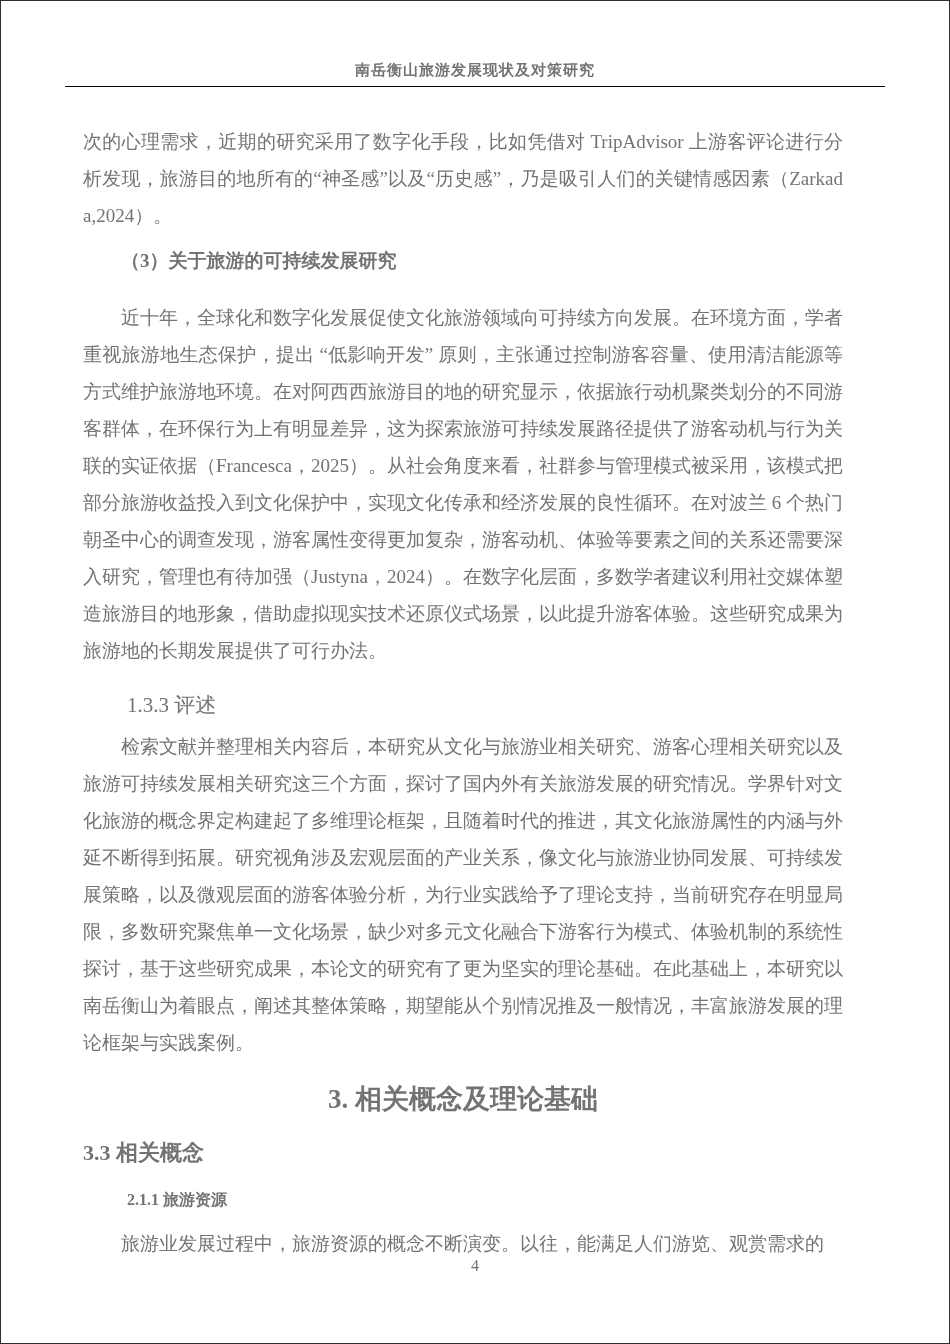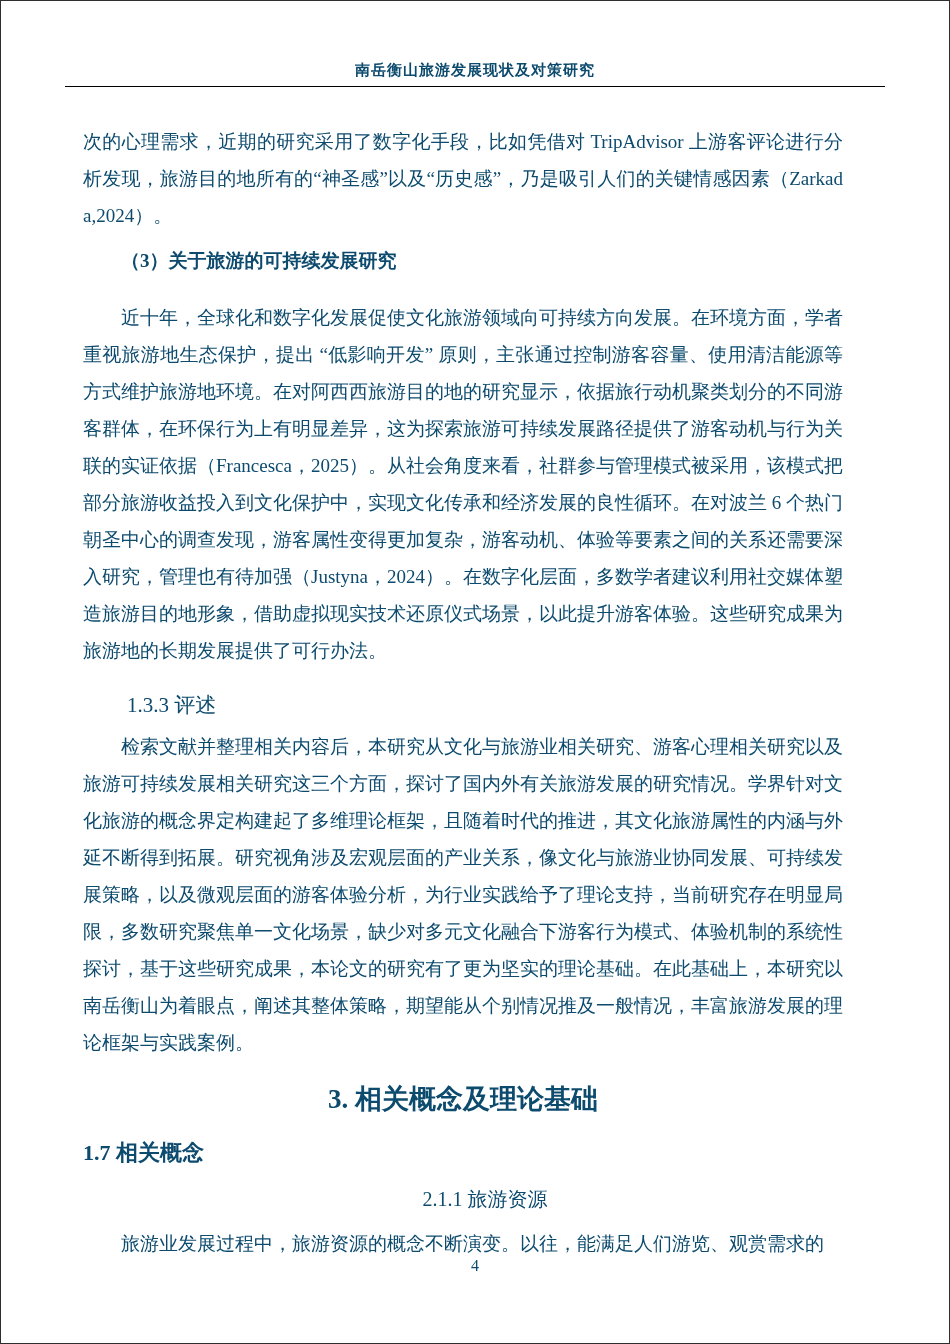--- a/index.html
+++ b/index.html
@@ -7,21 +7,21 @@
     padding: 0;
     background: #ffffff;
   }
   .page {
     position: relative;
     width: 950px;
     height: 1344px;
     box-sizing: border-box;
     background: #ffffff;
     border: 1px solid #2e2e2e;
-    color: #0c4a6e;
+    color: #737373;
     font-family: "Liberation Serif", "DejaVu Serif", serif;
     overflow: hidden;
   }
   .page-header {
     margin: 60px 64px 0 64px;
     text-align: center;
     border-bottom: 1px solid #000000;
     padding-bottom: 6px;
   }
   .running-title {
@@ -65,24 +65,23 @@
   }
   .section {
     margin: 16px 0 0 0;
     font-size: 22px;
     font-weight: 700;
     line-height: 32px;
   }
   .subsection {
     margin: 15px 0 0 0;
     padding-left: 44px;
-    font-size: 20px;
-    font-weight: 400;
+    font-size: 16px;
+    font-weight: 700;
     line-height: 31px;
-    text-align: center;
   }
   .last-para {
     margin-top: 10px;
   }
   .page-footer {
     position: absolute;
     left: 0;
     right: 0;
     bottom: 68px;
     text-align: center;
@@ -107,21 +106,21 @@
     <h4 class="h-inline">（3）关于旅游的可持续发展研究</h4>
 
     <p class="para indent">近十年，全球化和数字化发展促使文化旅游领域向可持续方向发展。在环境方面，学者重视旅游地生态保护，提出 “低影响开发” 原则，主张通过控制游客容量、使用清洁能源等方式维护旅游地环境。在对阿西西旅游目的地的研究显示，依据旅行动机聚类划分的不同游客群体，在环保行为上有明显差异，这为探索旅游可持续发展路径提供了游客动机与行为关联的实证依据（Francesca，2025）。从社会角度来看，社群参与管理模式被采用，该模式把部分旅游收益投入到文化保护中，实现文化传承和经济发展的良性循环。在对波兰 6 个热门朝圣中心的调查发现，游客属性变得更加复杂，游客动机、体验等要素之间的关系还需要深入研究，管理也有待加强（Justyna，2024）。在数字化层面，多数学者建议利用社交媒体塑造旅游目的地形象，借助虚拟现实技术还原仪式场景，以此提升游客体验。这些研究成果为旅游地的长期发展提供了可行办法。</p>
 
     <h3 class="h-review">1.3.3 评述</h3>
 
     <p class="para indent">检索文献并整理相关内容后，本研究从文化与旅游业相关研究、游客心理相关研究以及旅游可持续发展相关研究这三个方面，探讨了国内外有关旅游发展的研究情况。学界针对文化旅游的概念界定构建起了多维理论框架，且随着时代的推进，其文化旅游属性的内涵与外延不断得到拓展。研究视角涉及宏观层面的产业关系，像文化与旅游业协同发展、可持续发展策略，以及微观层面的游客体验分析，为行业实践给予了理论支持，当前研究存在明显局限，多数研究聚焦单一文化场景，缺少对多元文化融合下游客行为模式、体验机制的系统性探讨，基于这些研究成果，本论文的研究有了更为坚实的理论基础。在此基础上，本研究以南岳衡山为着眼点，阐述其整体策略，期望能从个别情况推及一般情况，丰富旅游发展的理论框架与实践案例。</p>
 
     <h1 class="chapter">3.  相关概念及理论基础</h1>
 
-    <h2 class="section">1.7 相关概念</h2>
+    <h2 class="section">3.3 相关概念</h2>
 
     <h3 class="subsection">2.1.1 旅游资源</h3>
 
     <p class="para indent last-para">旅游业发展过程中，旅游资源的概念不断演变。以往，能满足人们游览、观赏需求的</p>
 
   </div>
 
   <div class="page-footer">
     <span class="page-number">4</span>
   </div>

